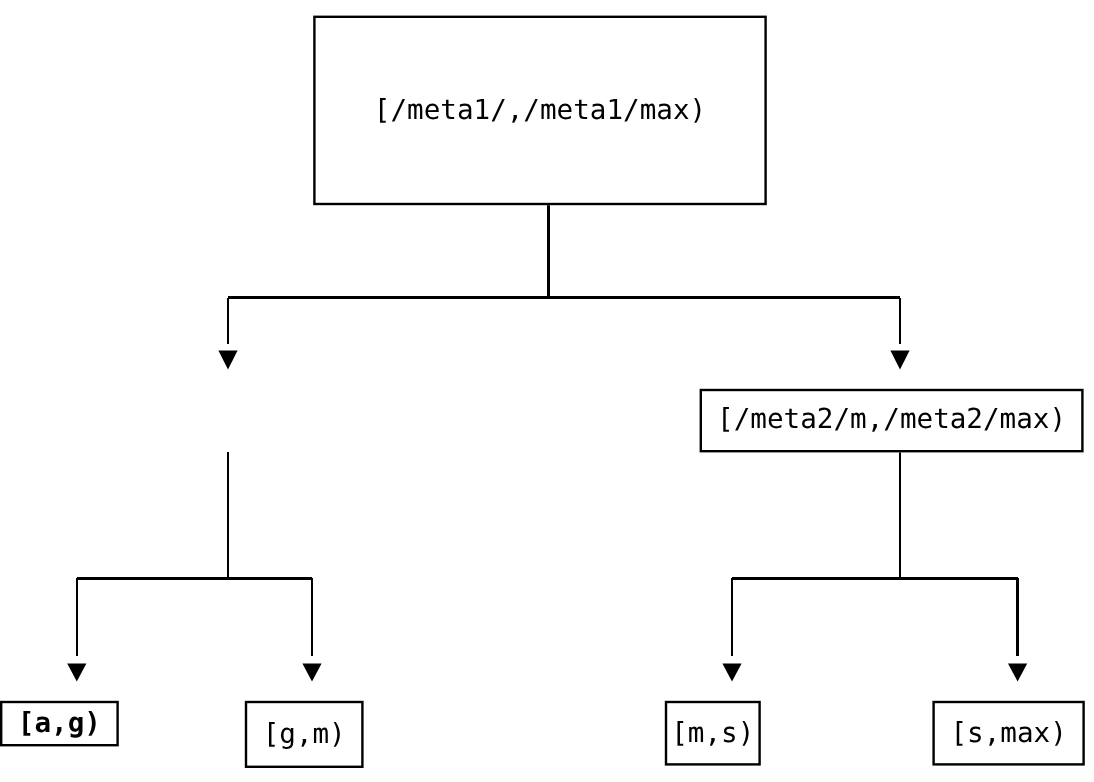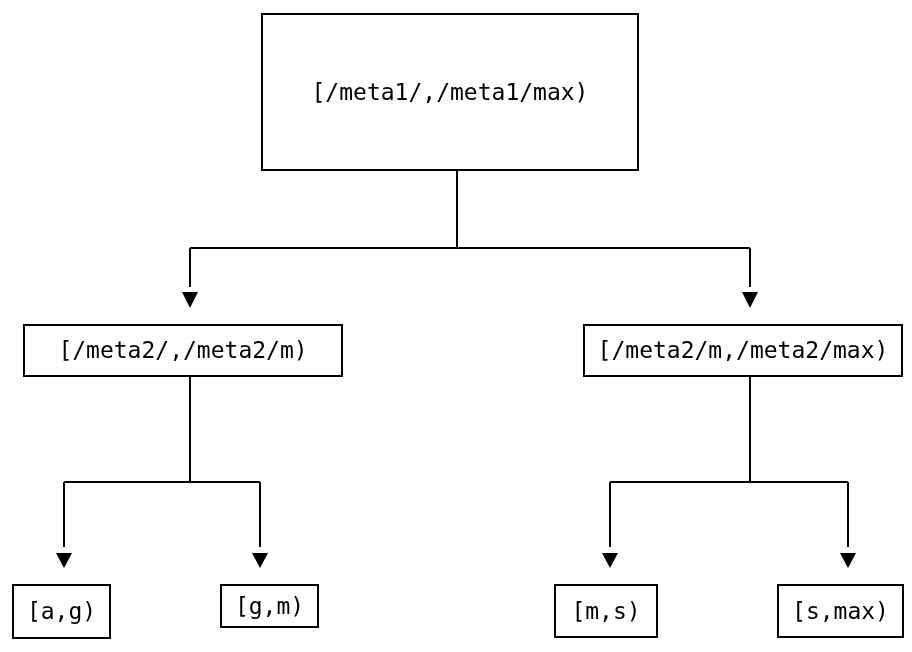--- a/index.html
+++ b/index.html
@@ -32,23 +32,23 @@
     font-family: "DejaVu Sans Mono", "Liberation Mono", monospace;
     font-size: 23px;
     line-height: 1;
     color: #000000;
     white-space: pre;
   }
   
   .node-root  { left: 261px; top: 13px;  width: 378px; height: 158px; }
   .node-left  { left: 23px;  top: 324px; width: 320px; height: 53px;  }
   .node-right { left: 583px; top: 324px; width: 320px; height: 53px; text-align: center;  }
-  .node-ag    { left: 12px;   top: 584px; width: 99px;  height: 55px;  }
-  .node-gm    { left: 204px; top: 584px; width: 99px;  height: 44px; margin-left: 16px;  }
-  .node-ms    { left: 554px; top: 584px; width: 104px;  height: 54px;  }
+  .node-ag    { left: 0;   top: 584px; width: 99px;  height: 38px; font-weight: bold;  }
+  .node-gm    { left: 204px; top: 584px; width: 99px;  height: 56px;  }
+  .node-ms    { left: 554px; top: 584px; width: 80px;  height: 54px;  }
   .node-smax  { left: 777px; top: 584px; width: 127px; height: 54px; text-align: center;  }
 </style>
 </head>
 <body>
 
 <div class="canvas">
 
   <svg class="edges-layer" width="912" height="652" viewBox="0 0 912 652" xmlns="http://www.w3.org/2000/svg">
 
     <path fill="none" stroke-width="2" shape-rendering="crispEdges" d="M457 171 L457 248
@@ -69,23 +69,20 @@
     <polygon points="56,553 72,553 64,568" fill="#000000"></polygon>
     <polygon points="252,553 268,553 260,568" fill="#000000"></polygon>
     <polygon points="602,553 618,553 610,568" fill="#000000"></polygon>
     <polygon points="840,553 856,553 848,568" fill="#000000"></polygon>
   </svg>
 
   <div class="node node-root">
     <span>[/meta1/,/meta1/max)</span>
   </div>
 
-  <div class="node node-left">
-    <span>[/meta2/,/meta2/m)</span>
-  </div>
 
   <div class="node node-right">
     <span>[/meta2/m,/meta2/max)</span>
   </div>
 
   <div class="node node-ag">
     <span>[a,g)</span>
   </div>
 
   <div class="node node-gm">

